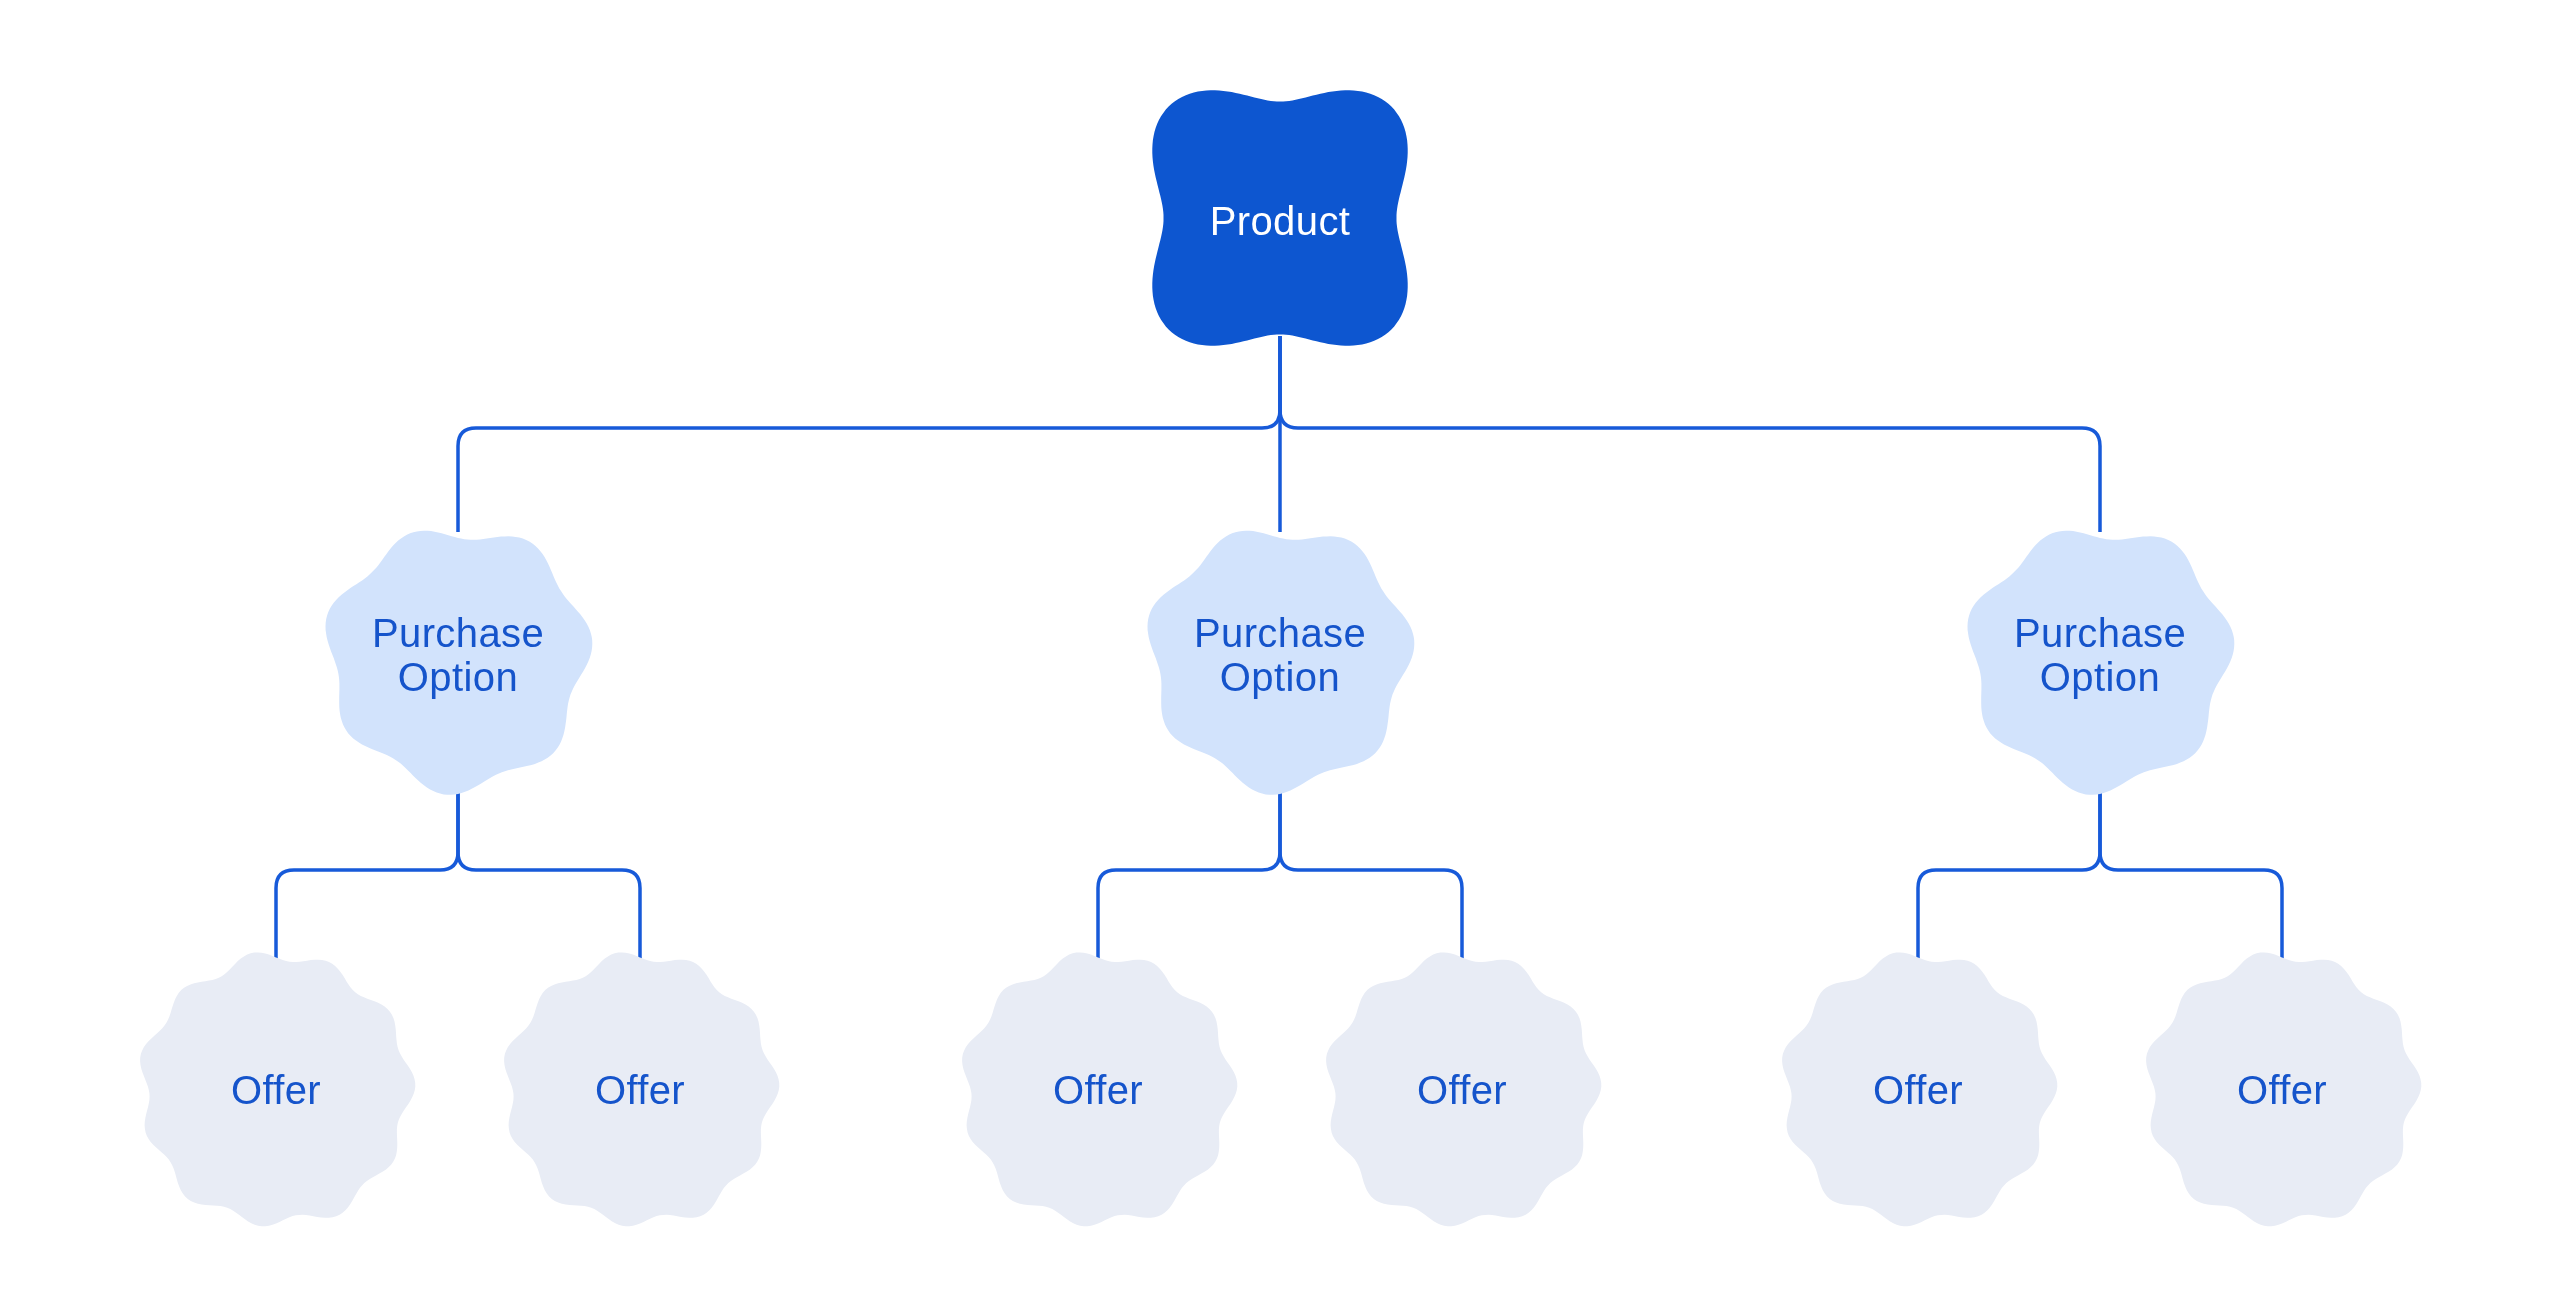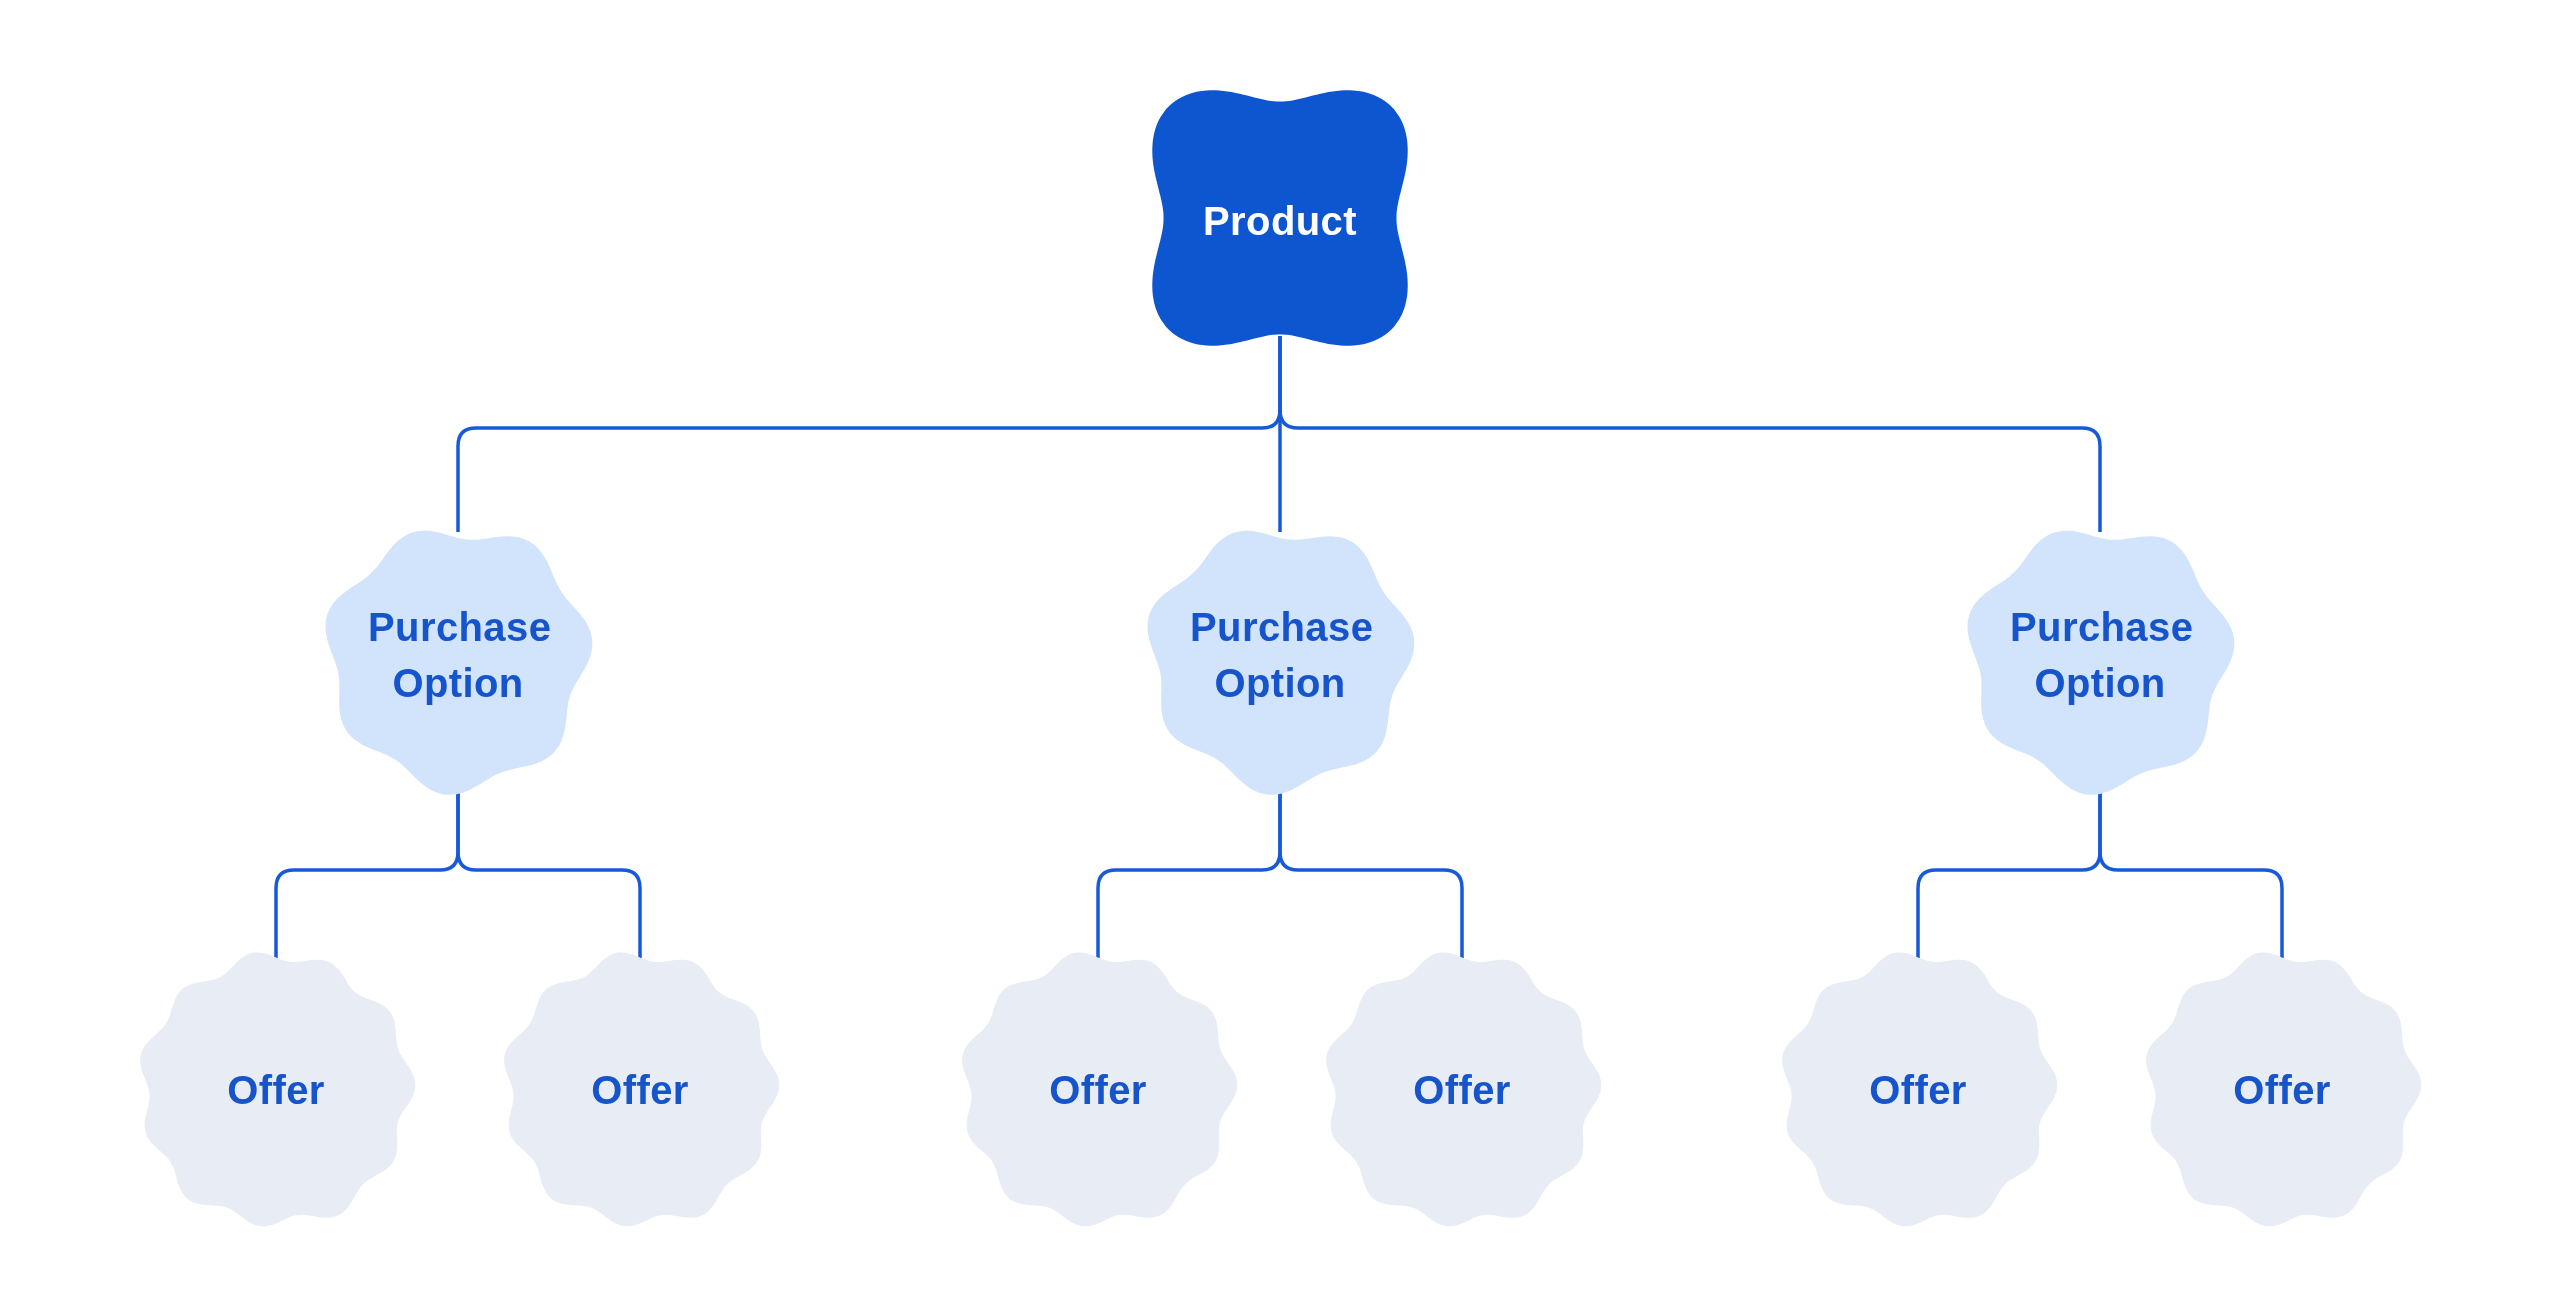--- a/index.html
+++ b/index.html
@@ -38,34 +38,34 @@
     stroke: var(--connector);
     stroke-width: 3.5;
   }
   .node-shape.product { fill: var(--product-fill); }
   .node-shape.po      { fill: var(--purchase-fill); }
   .node-shape.offer   { fill: var(--offer-fill); }
   .label {
     position: absolute;
     transform: translate(-50%, -50%);
     text-align: center;
-    font-weight: 700;
+    font-weight: 400;
     font-size: 40px;
     letter-spacing: 0.4px;
     color: var(--node-text);
     white-space: nowrap;
     line-height: 1.2;
   }
   .label.product-label {
     color: var(--product-text);
   }
   .label.po-label {
     width: 180px;
     white-space: normal;
-    line-height: 56px;
+    line-height: 44px;
     text-align: center;
   }
 </style>
 </head>
 <body>
 
 <div class="diagram">
 
   <svg class="canvas" width="2560" height="1312" viewBox="0 0 2560 1312">
 

